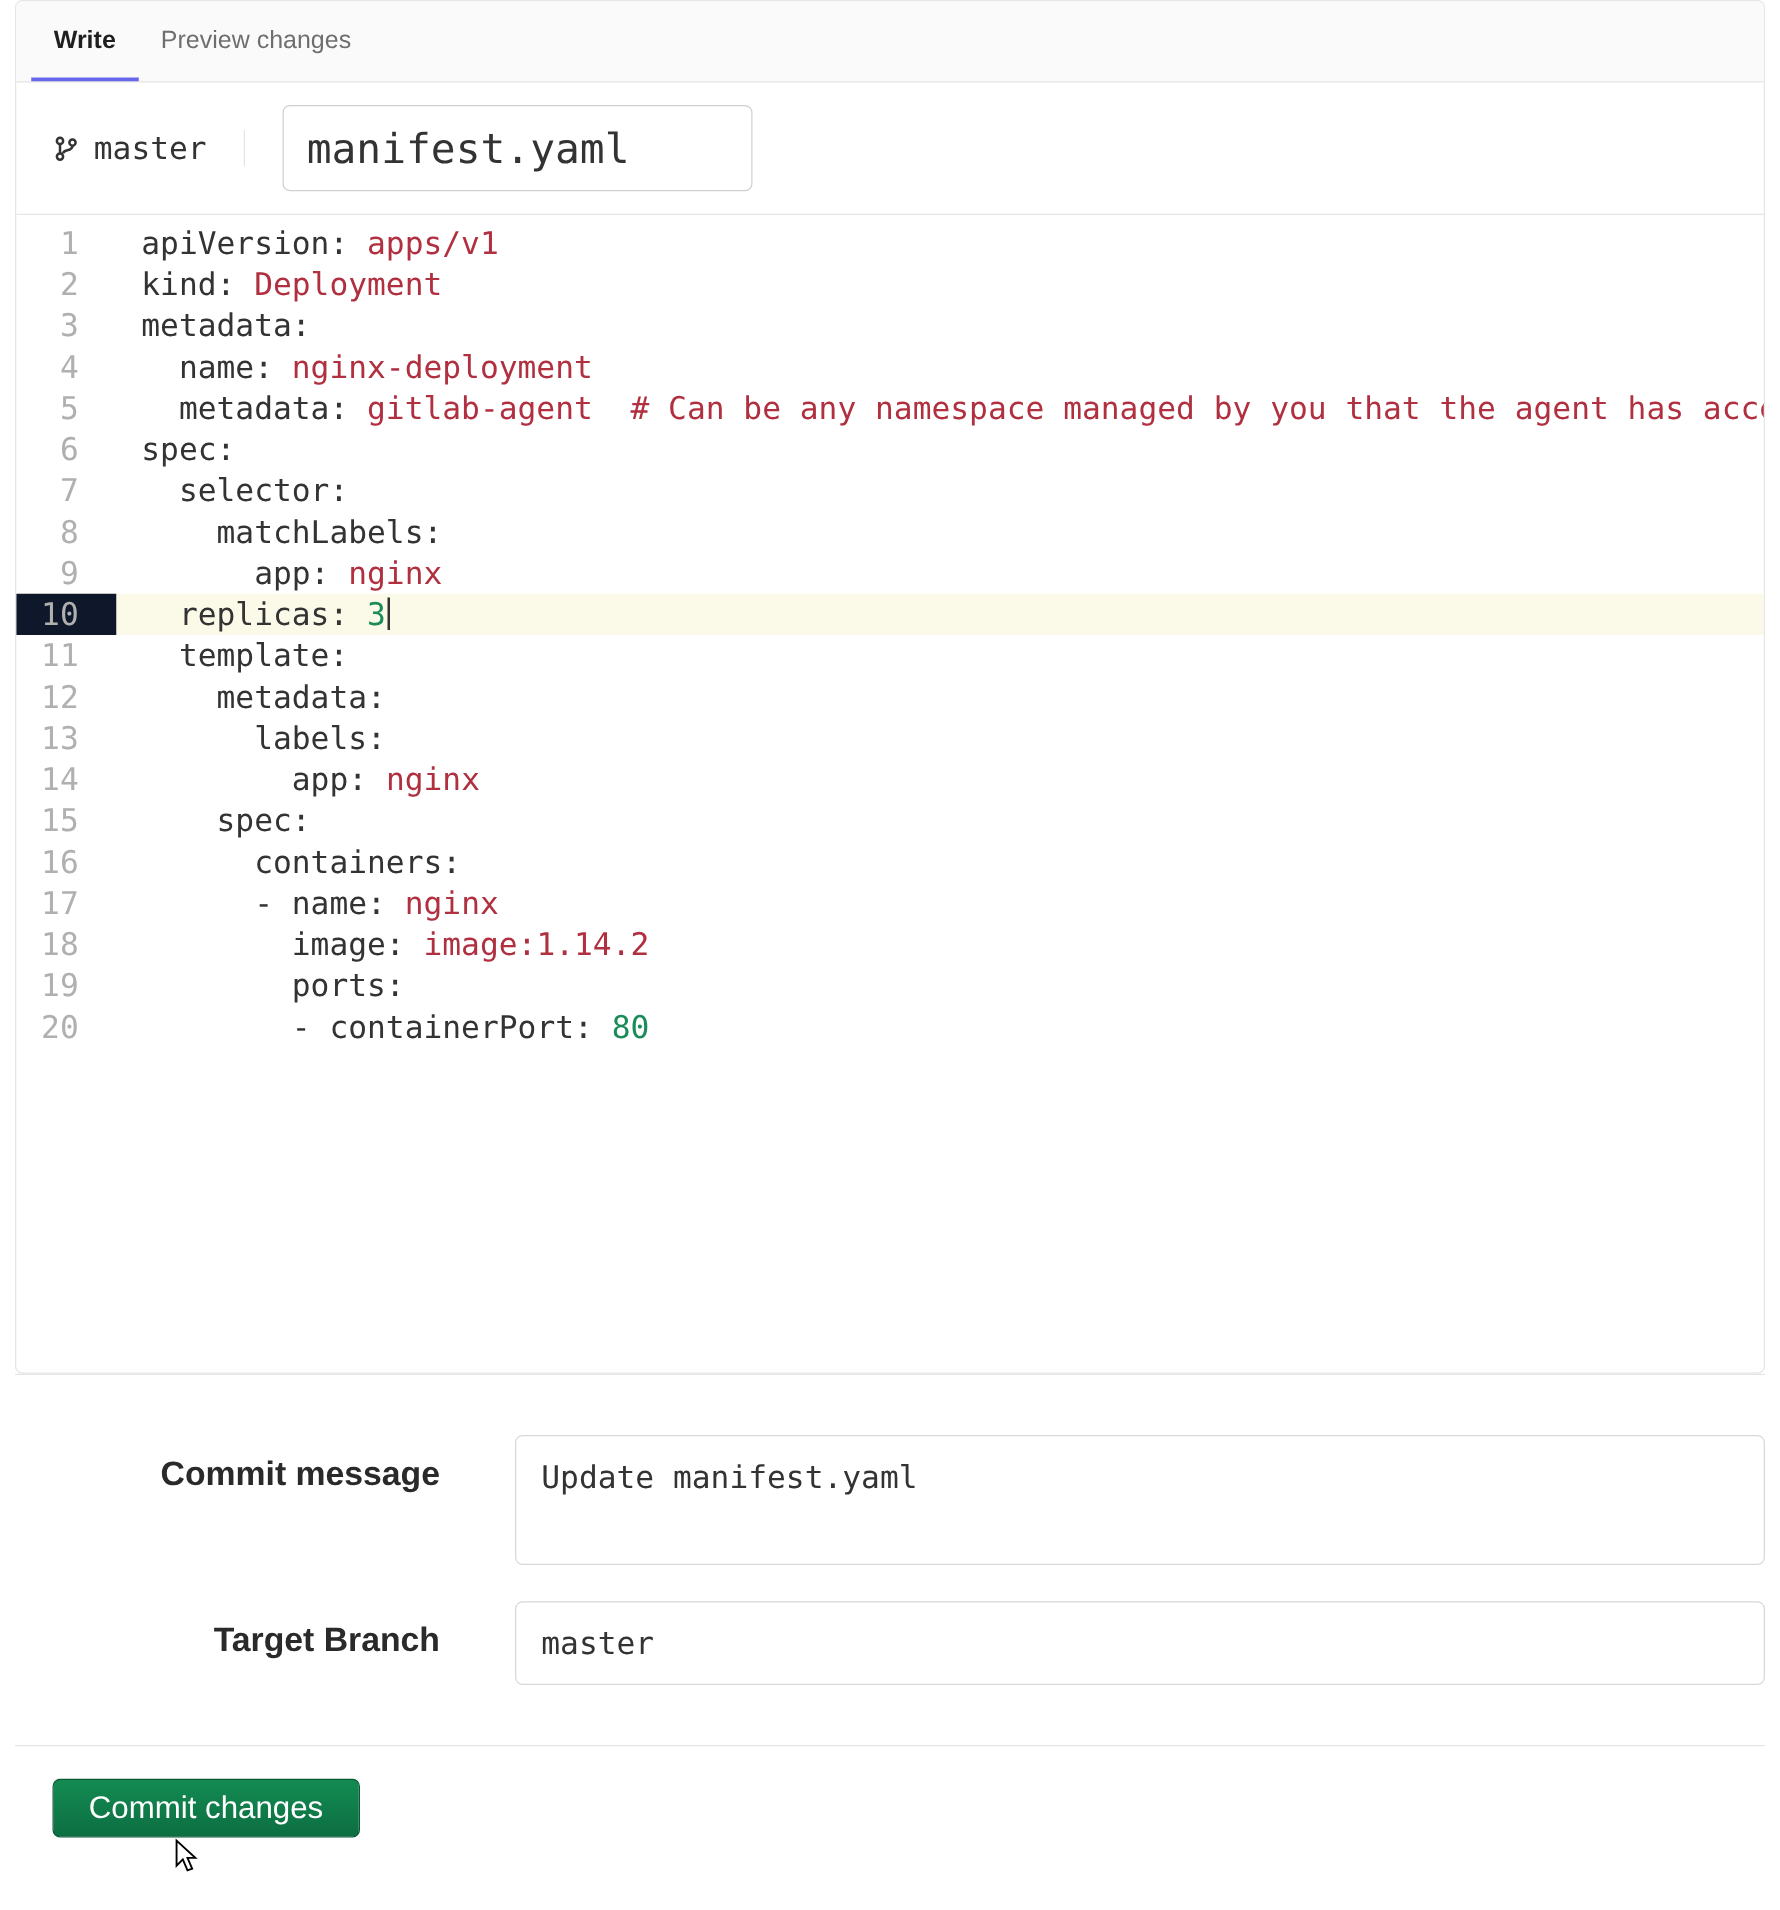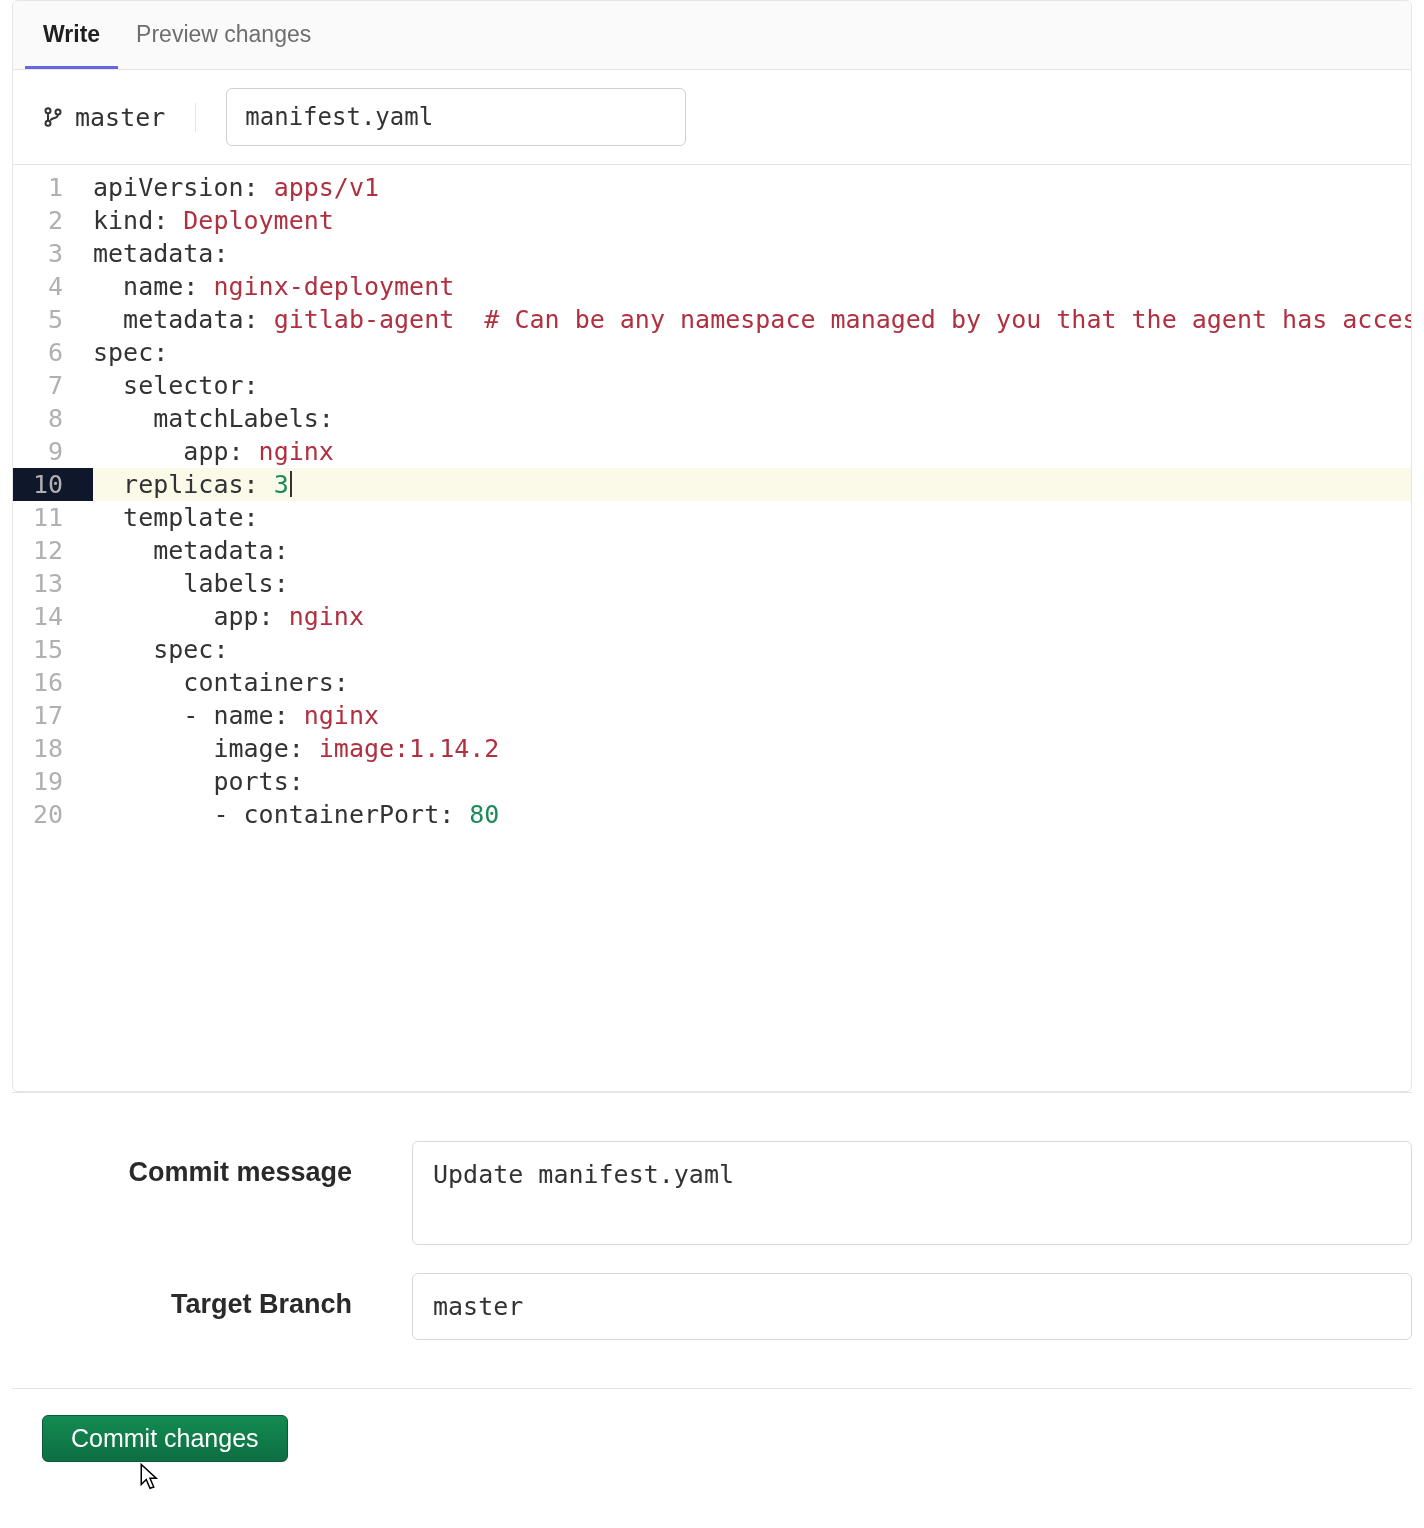--- a/index.html
+++ b/index.html
@@ -20,21 +20,21 @@
     overflow: hidden;
   }
   .tabs {
     background: #fafafa;
     border-bottom: 1px solid #e5e5e5;
     display: flex;
     padding: 0 12px;
   }
   .tab {
     padding: 20px 18px 18px;
-    font-size: 23px;
+    font-size: 20px;
     color: #6e6e6e;
     cursor: pointer;
     border-bottom: 3px solid transparent;
   }
   .tab.active {
     color: #1f1f1f;
     font-weight: 600;
     border-bottom: 3px solid #6666ea;
   }
   .file-header {
@@ -50,25 +50,25 @@
     gap: 12px;
     font-family: "SFMono-Regular", Menlo, Consolas, monospace;
     font-size: 25px;
     color: #333;
     padding-right: 30px;
     border-right: 1px solid #e5e5e5;
   }
   .branch-icon { width: 20px; height: 24px; }
   .filename-input {
     font-family: "SFMono-Regular", Menlo, Consolas, monospace;
-    font-size: 24px;
+    font-size: 33px;
     padding: 14px 18px;
     border: 1px solid #d0d0d0;
     border-radius: 6px;
-    width: 460px;
+    width: 376px;
     background: #fff;
     color: #333;
   }
   .editor {
     font-family: "SFMono-Regular", Menlo, Consolas, monospace;
     font-size: 25px;
     line-height: 33px;
     padding: 6px 0 260px 0;
     position: relative;
   }
@@ -77,21 +77,21 @@
     white-space: pre;
   }
   .gutter {
     width: 80px;
     text-align: right;
     padding-right: 30px;
     color: #b0b0b0;
     user-select: none;
     flex-shrink: 0;
   }
-  .code { flex: 1; }
+  .code { flex: 1; margin-left: 20px; }
   .line.hl { background: #fbf9e8; }
   .line.hl .gutter { background: #0f172a; }
   .tok-key { color: #333; }
   .tok-str { color: #b03040; }
   .tok-num { color: #1a8c5a; }
   .tok-comment { color: #b03040; font-style: normal; }
   .cursor-bar {
     display: inline-block;
     width: 2px;
     height: 26px;

